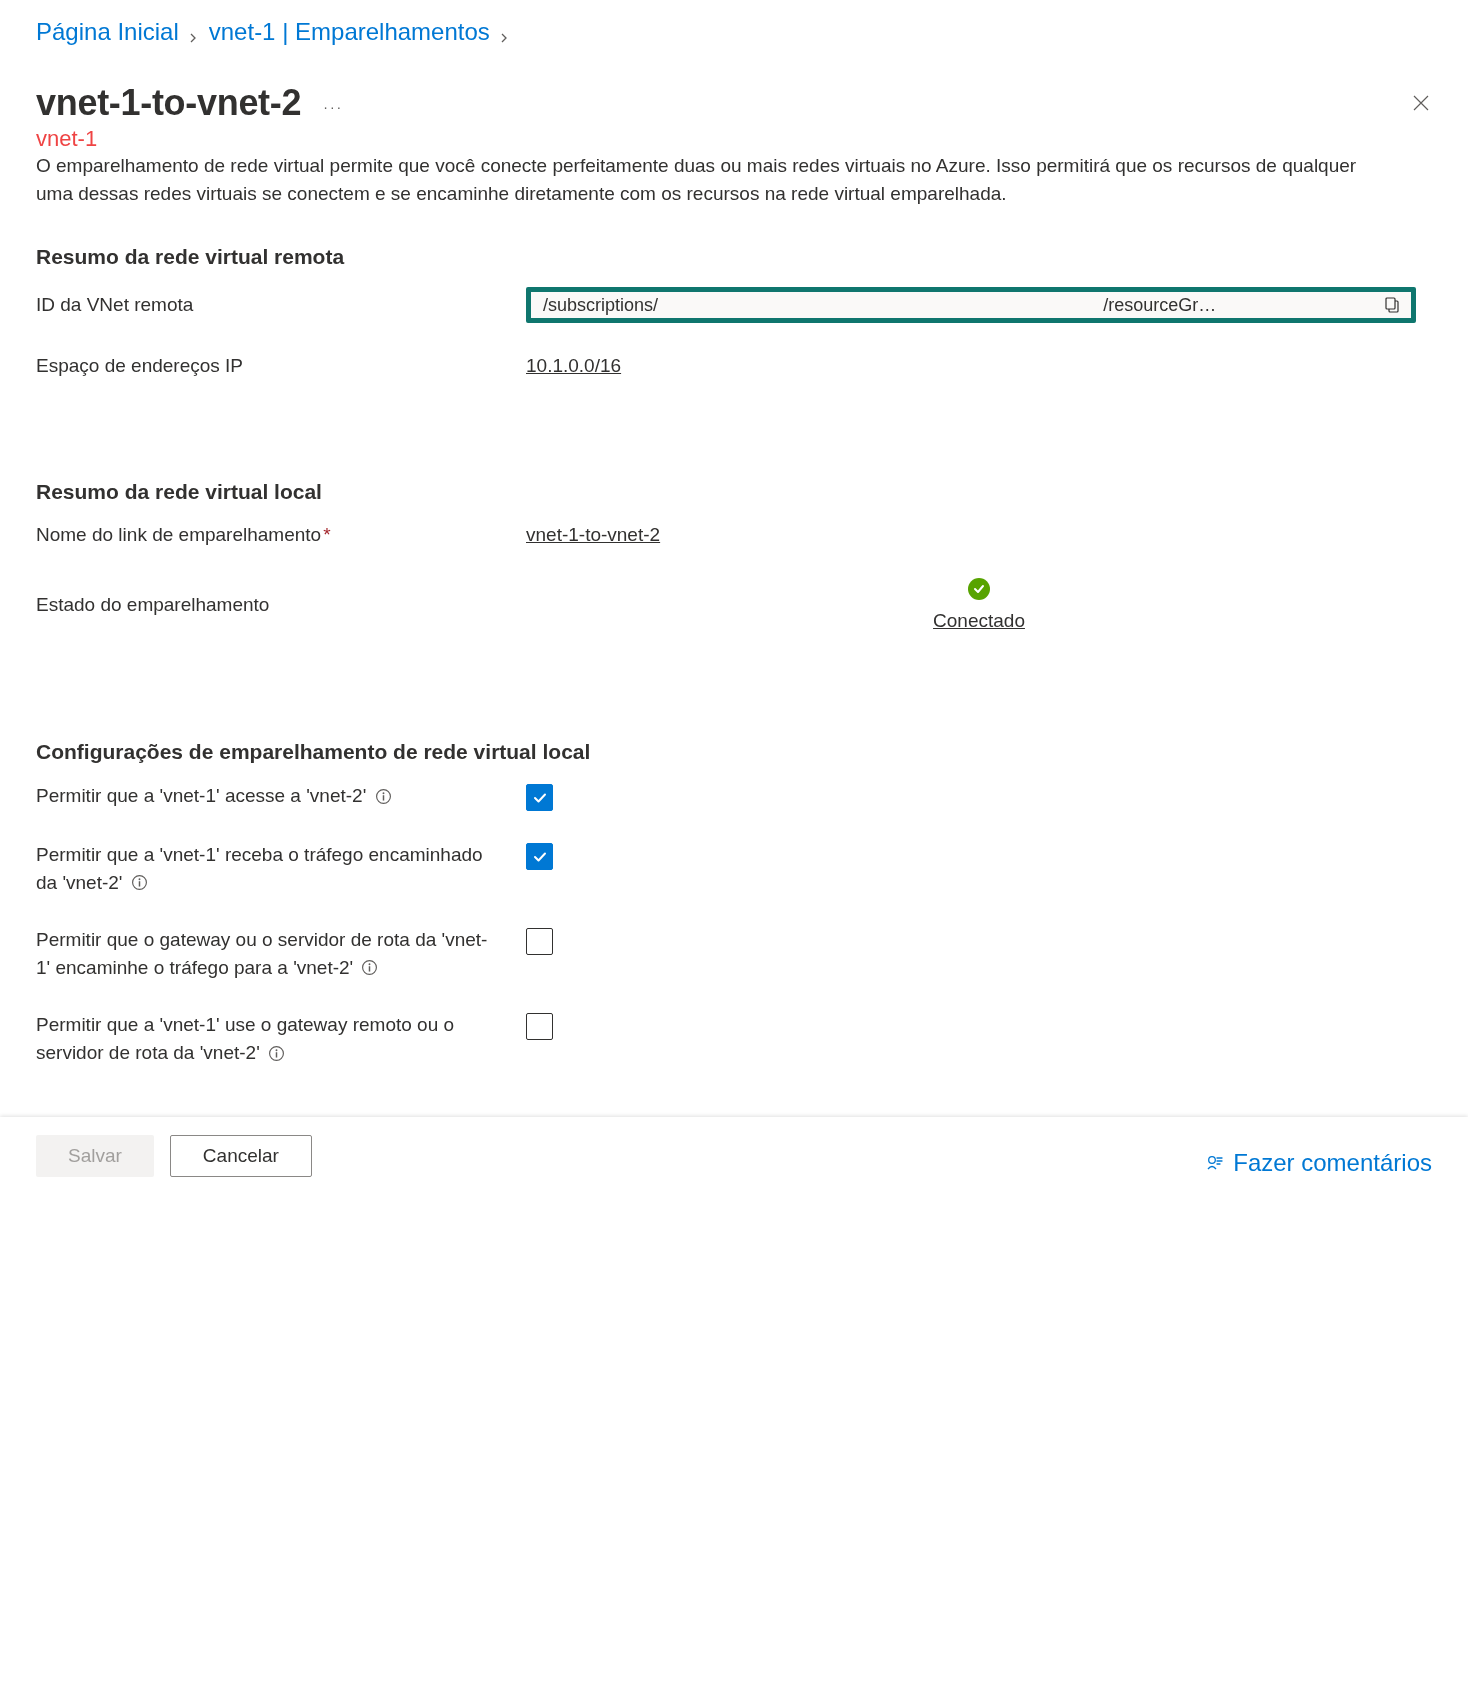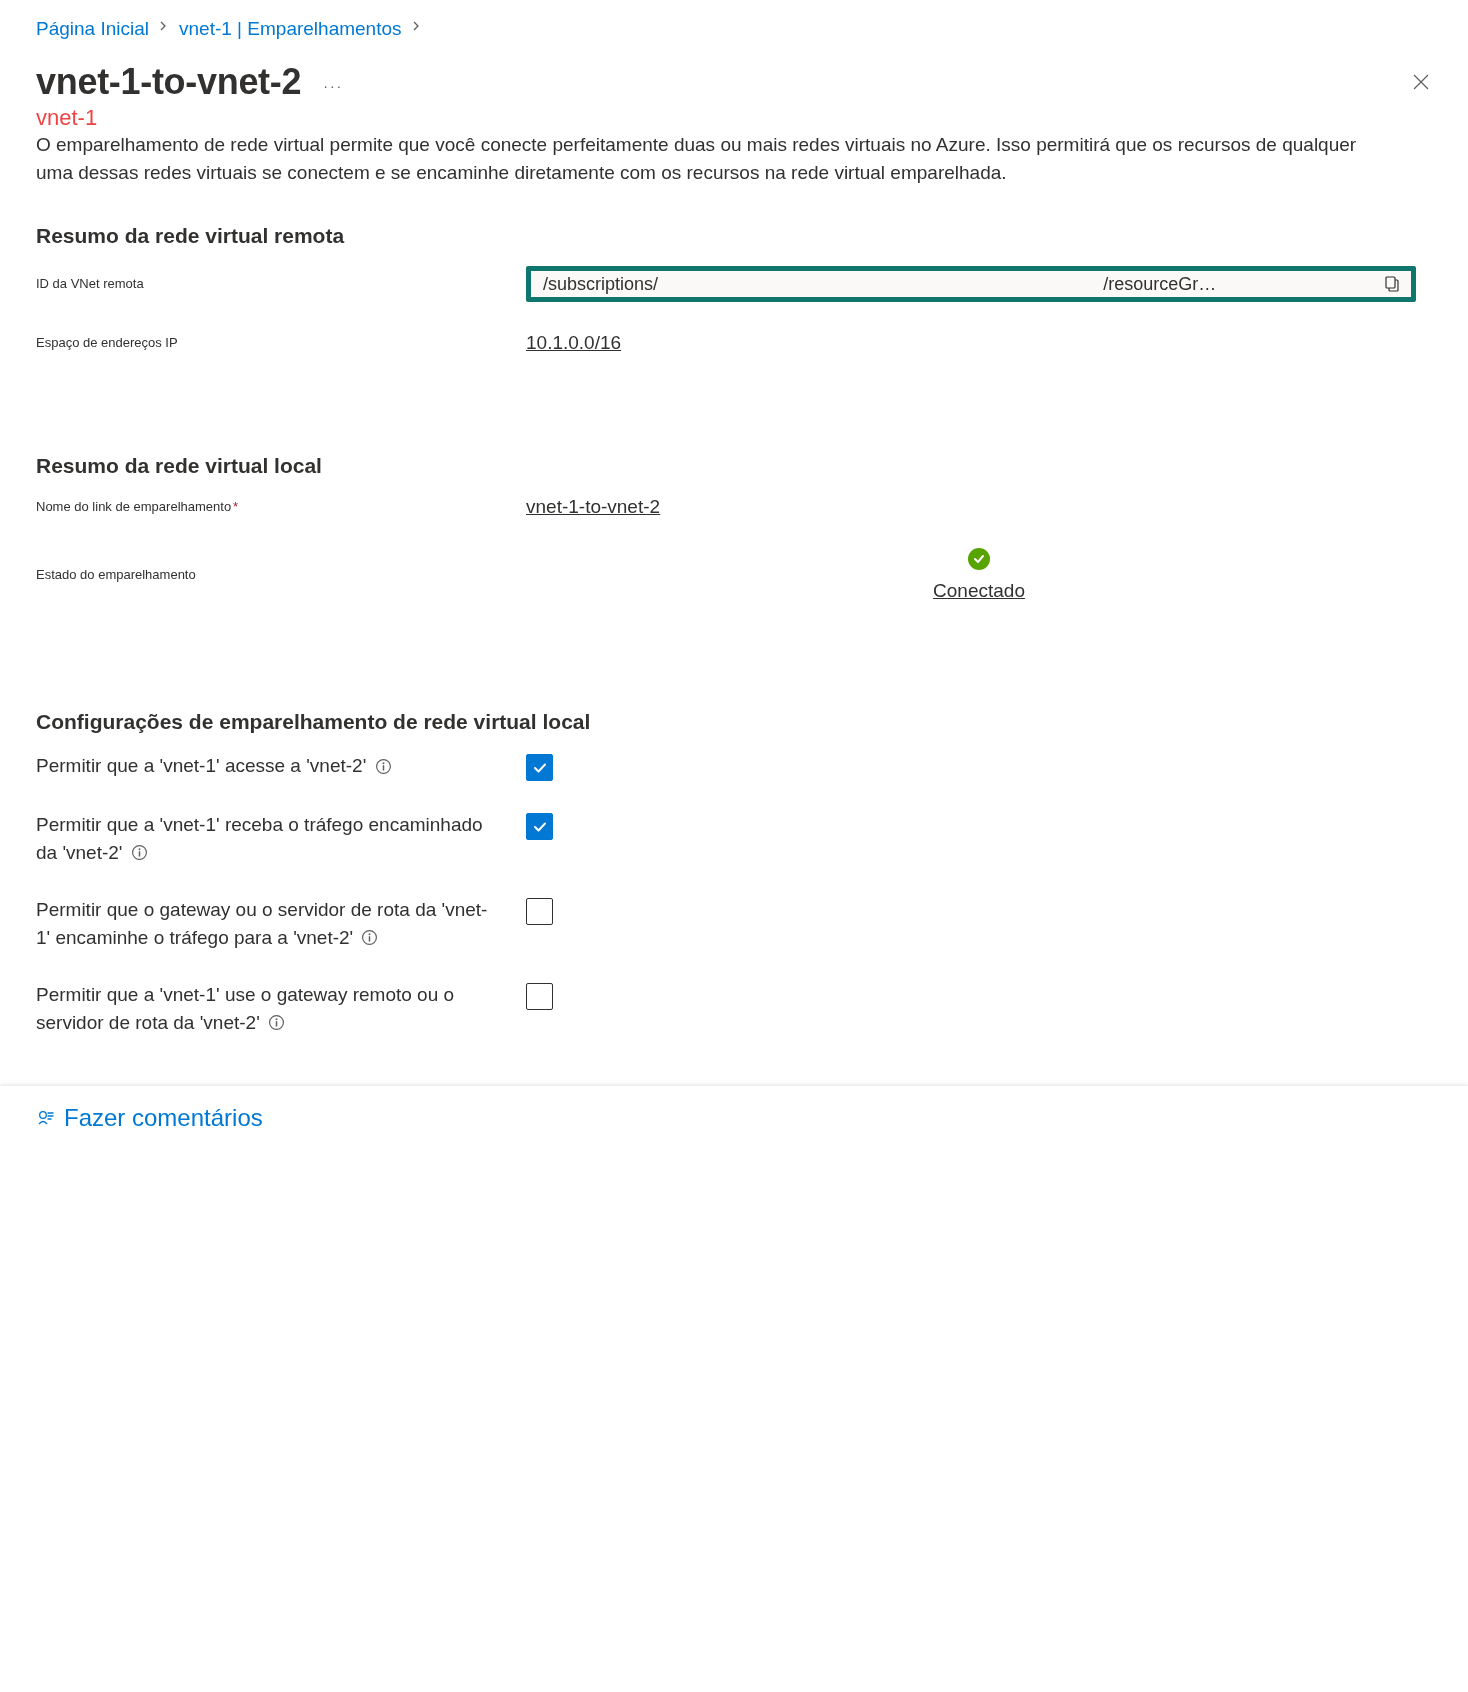--- a/index.html
+++ b/index.html
@@ -13,23 +13,23 @@
       color: #323130;
       background: #ffffff;
       width: 1468px;
       padding: 0;
     }
     .content-wrap {
       padding: 18px 36px 0 36px;
     }
     .breadcrumb {
       display: flex;
-      align-items: flex-start;
-      font-size: 19px;
-      margin-bottom: 21px;
+      align-items: flex-end;
+      font-size: 24px;
+      margin-bottom: 36px;
     }
     .breadcrumb a {
       color: #0078d4;
       text-decoration: none;
       cursor: pointer;
     }
     .breadcrumb .sep {
       color: #605e5c;
       margin: 0 10px;
       font-size: 14px;
@@ -86,21 +86,21 @@
       margin-top: 38px;
     }
     .field-row {
       display: flex;
       align-items: center;
       margin-bottom: 30px;
     }
     .field-label {
       width: 490px;
       flex-shrink: 0;
-      font-size: 13px;
+      font-size: 19px;
       color: #323130;
       line-height: 1.4;
     }
     .req {
       color: #a4262c;
       margin-left: 2px;
     }
     .field-value {
       font-size: 19px;
       color: #323130;
@@ -377,20 +377,24 @@
             <circle cx="8" cy="5" r="0.9" fill="#605e5c"></circle>
             <rect x="7.3" y="6.8" width="1.4" height="5" fill="#605e5c"></rect>
           </svg>
       </span>
     </div>
     <div class="checkbox"></div>
   </div>
 </div>
 
 <div class="footer-bar">
+  <div class="footer-left">
+    <button class="btn btn-primary" disabled="">Salvar</button>
+    <button class="btn btn-secondary">Cancelar</button>
+  </div>
   <div class="feedback-link">
     <svg width="20" height="20" viewBox="0 0 20 20">
       <circle cx="7" cy="7" r="3.3" stroke="#0078d4" stroke-width="1.3" fill="none"></circle>
       <path d="M3 16 q4-5 8 0" stroke="#0078d4" stroke-width="1.3" fill="none"></path>
       <path d="M12 5 h5 M12 8 h5 M12 11 h3" stroke="#0078d4" stroke-width="1.3" fill="none" stroke-linecap="round"></path>
     </svg>
     <span>Fazer comentários</span>
   </div>
 </div>
 

